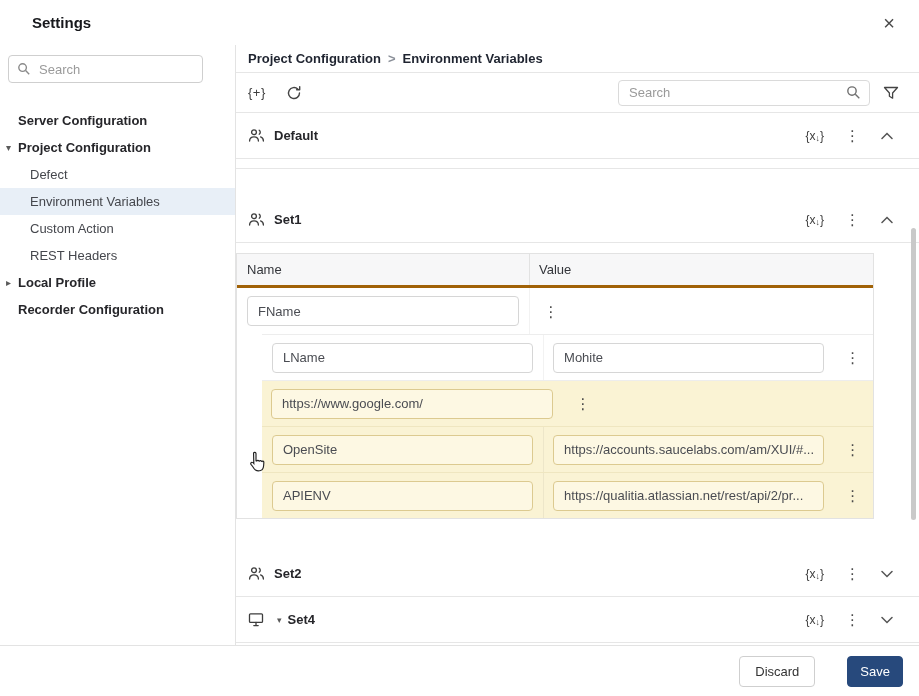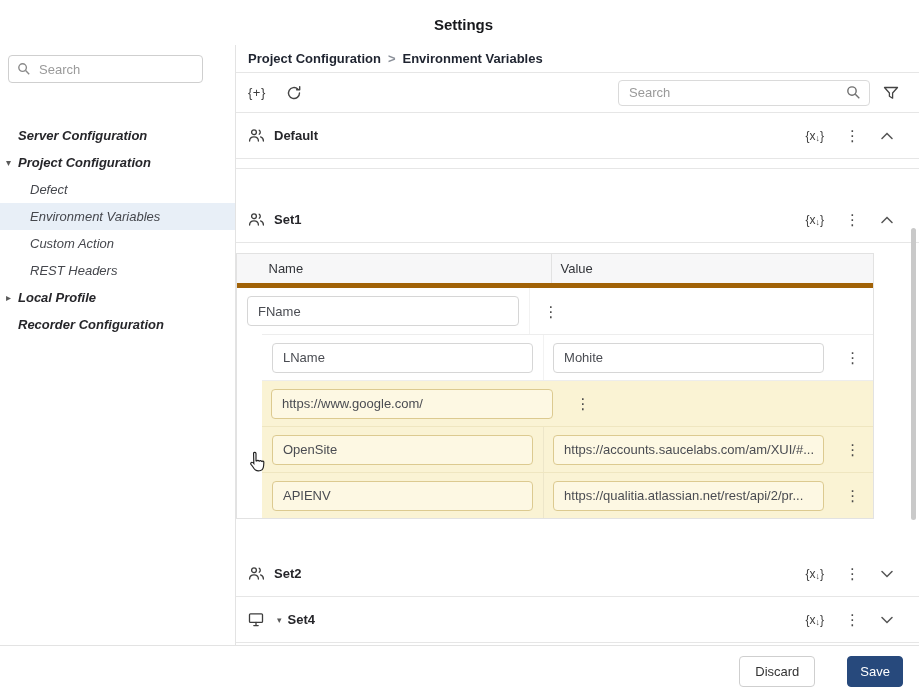--- a/index.html
+++ b/index.html
@@ -1,31 +1,31 @@
 <!DOCTYPE html>
 <html><head>
 <meta charset="utf-8">
 <style>
   * { margin:0; padding:0; box-sizing:border-box; }
   html,body { background:#fff; }
   body { font-family:"Liberation Sans","DejaVu Sans",sans-serif; color:#333; }
   .app { position:relative; width:919px; height:696px; background:#fff; overflow:hidden; }
 
   
-  .titlebar { position:absolute; top:16px; left:0; right:0; height:45px; display:flex; align-items:center; justify-content:space-between; padding:0 24px 0 32px; background:#fff;flex-direction:column; }
+  .titlebar { position:absolute; top:0; left:0; right:0; height:45px; display:flex; align-items:center; justify-content:space-between; padding:0 24px 0 32px; background:#fff; }
   .title { font-size:15px; font-weight:bold; color:#17181c; }
   .close-btn { font-size:20px; color:#4a4a4a; cursor:pointer; line-height:1; }
 
   
   .sidebar { position:absolute; top:45px; left:0; width:236px; bottom:51px; border-right:1px solid #e3e3e3; background:#fff; }
   .search-wrap { margin:10px 32px 0 8px; position:relative; }
   .search-wrap input { width:100%; height:28px; border:1px solid #cfcfcf; border-radius:4px; padding:0 8px 0 30px; font-size:13px; color:#333; outline:none; background:#fff; }
   .search-wrap input::placeholder { color:#9a9a9a; }
   .search-wrap .mag { position:absolute; left:9px; top:7px; }
-  .nav { margin-top:39px; font-size:13px;font-style:italic; }
+  .nav { margin-top:24px; font-size:13px; }
   .nav-item { display:flex; align-items:center; height:27px; padding-left:20px; color:#3a3a3a; cursor:pointer; position:relative; }
   .nav-item.root { font-weight:bold; color:#26262a; padding-left:18px; }
   .nav-item.child { padding-left:30px; color:#45474d;align-items:center; }
   .nav-item.selected { background:#e8eff7; }
   .caret { position:absolute; left:6px; top:50%; transform:translateY(-52%); font-size:10px; color:#5a5a5a; font-weight:normal; }
 
   
   .main { position:absolute; top:45px; left:236px; right:0; bottom:51px; background:#fff; }
   .breadcrumb { height:28px; display:flex; align-items:center; gap:7px; padding:0 12px; font-size:13px; font-weight:bold; color:#1f2430; border-bottom:1px solid #e6e6e6; }
   .breadcrumb .sep { color:#8a8f98; font-weight:bold; }
@@ -49,21 +49,21 @@
   .vx .vx-sub { font-size:9px; position:relative; top:1px; }
   .kebab { font-size:15px; color:#4a4a4a; cursor:pointer; line-height:1; }
   .chev { display:inline-flex; cursor:pointer; }
   .empty-strip { height:10px; border-bottom:1px solid #e6e6e6; }
   .mt28 { margin-top:28px; }
   .mt32 { margin-top:32px; }
   .mini-caret { font-size:9px; color:#5a5a5a; margin:0 6px 0 3px; }
 
   
   .vars-table { width:638px; margin-top:10px; border:1px solid #e2e2e2; font-size:13px; background:#fff; }
-  .t-header { display:flex; align-items:center; height:34px; background:#f7f7f8; border-bottom:5px solid #a16207; color:#33353a;justify-content:center; }
+  .t-header { display:flex; align-items:center; height:34px; background:#f7f7f8; border-bottom:3px solid #a16207; color:#33353a; }
   .t-header .t-cell-name { border-right:1px solid #e2e2e2; height:100%; display:flex; align-items:center; }
   .t-cell-name { width:293px; padding:0 10px; }
   .t-cell-value { width:300px; padding:0 9px; }
   .t-cell-actions { width:42px; display:flex; justify-content:center; }
   .t-row { display:flex; align-items:center; height:46px; background:#fff; }
   .t-row + .t-row { border-top:1px solid #ededed;margin-left:25px; }
   .t-row .t-cell-name { border-right:1px solid rgba(0,0,0,0.05); height:100%; display:flex; align-items:center; }
   .cell-input { width:100%; height:30px; border:1px solid #d6d6d6; border-radius:4px; padding:0 10px; font-size:13px; color:#4a4c52; background:#fff; outline:none; font-family:"Liberation Sans","DejaVu Sans",sans-serif; }
   .t-row--hl { background:#faf3d4; }
   .t-row--hl + .t-row--hl { border-top:1px solid #efe6c0; }

